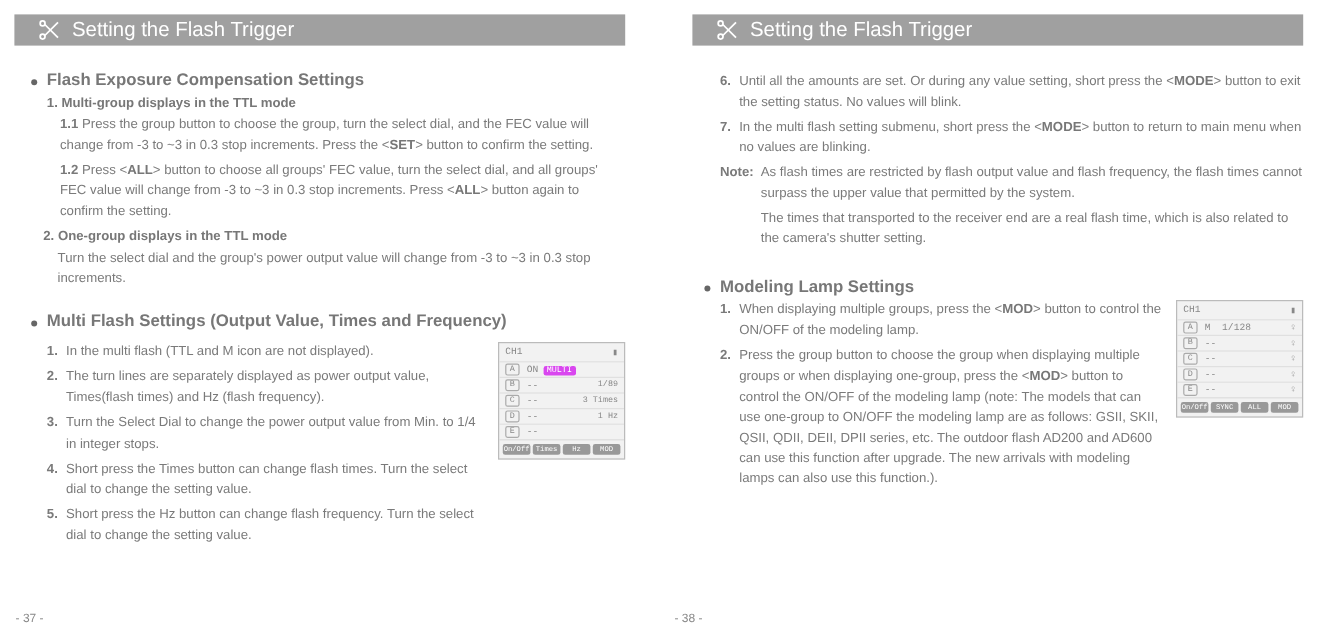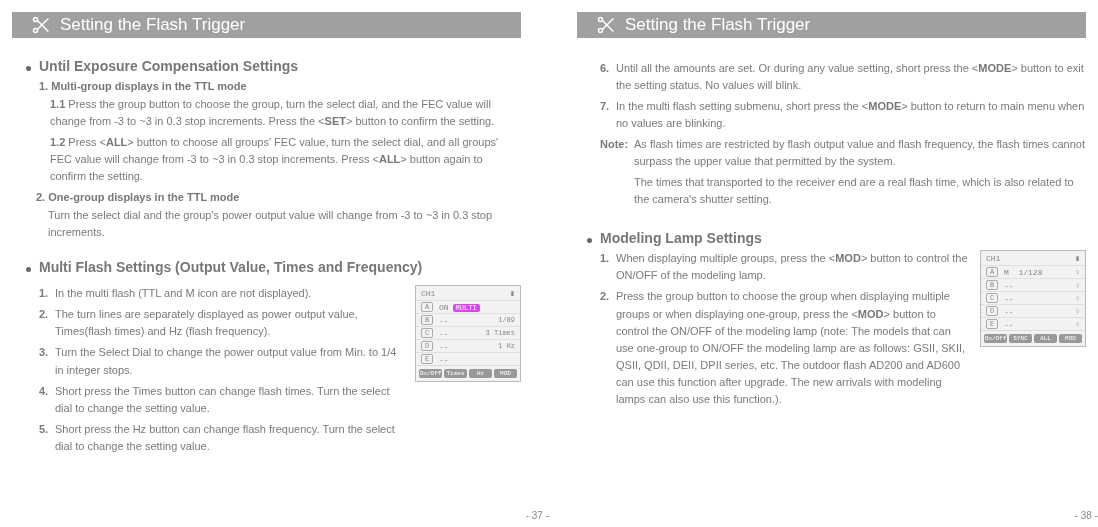--- a/index.html
+++ b/index.html
@@ -34,21 +34,21 @@
   }
   .x-icon svg { display: block; }
   .content { padding: 18px 0 0 14px; }
   .bullet-row { display: flex; align-items: baseline; margin-top: 2px; }
   .bullet-dot { width: 5px; height: 5px; background: #666; border-radius: 50%; margin-right: 8px; margin-top: 6px; flex-shrink: 0; }
   .section-title { font-weight: bold; font-size: 14px; color: #777; }
   .sub-title { font-weight: bold; font-size: 11px; color: #777; margin-top: 6px; margin-left: 13px; }
   .entry { margin-left: 24px; margin-top: 4px; line-height: 1.55; }
   .entry .num { font-weight: bold; }
   .bold { font-weight: bold; color: #777; }
-  .page-num { position: absolute; bottom: 6px; width: 100%; left: 0; text-align: right; font-size: 10px; color: #888; }
+  .page-num { position: absolute; bottom: 6px; width: 100%; left: 13px; text-align: left; font-size: 10px; color: #888; }
   .section-block { margin-bottom: 18px; }
   .flex-row { display: flex; align-items: flex-start; }
   .text-col { flex: 1; }
   .lcd {
     width: 106px; flex-shrink: 0;
     border: 1px solid #bbb;
     background: #f2f2f2;
     font-family: "Courier New", monospace;
     font-size: 9px;
     color: #888;
@@ -89,21 +89,21 @@
           </svg>
       </span>
       <span>Setting the Flash Trigger</span>
     </div>
 
     <div class="content">
 
       <div class="section-block">
         <div class="bullet-row">
           <span class="bullet-dot"></span>
-          <span class="section-title">Until Exposure Compensation Settings</span>
+          <span class="section-title">Flash Exposure Compensation Settings</span>
         </div>
         <div class="sub-title">1. Multi-group displays in the TTL mode</div>
         <div class="entry">
           <span class="num">1.1</span><span> Press the group button to choose the group, turn the select dial, and the FEC value will change from -3 to ~3 in 0.3 stop increments. Press the &lt;</span><span class="bold">SET</span><span>&gt; button to confirm the setting.</span>
         </div>
         <div class="entry">
           <span class="num">1.2</span><span> Press &lt;</span><span class="bold">ALL</span><span>&gt; button to choose all groups' FEC value, turn the select dial, and all groups' FEC value will change from -3 to ~3 in 0.3 stop increments. Press &lt;</span><span class="bold">ALL</span><span>&gt; button again to confirm the setting.</span>
         </div>
         <div class="sub-title" style="margin-left:10px">2. One-group displays in the TTL mode</div>
         <div class="entry" style="margin-left:22px">Turn the select dial and the group's power output value will change from -3 to ~3 in 0.3 stop increments.</div>

